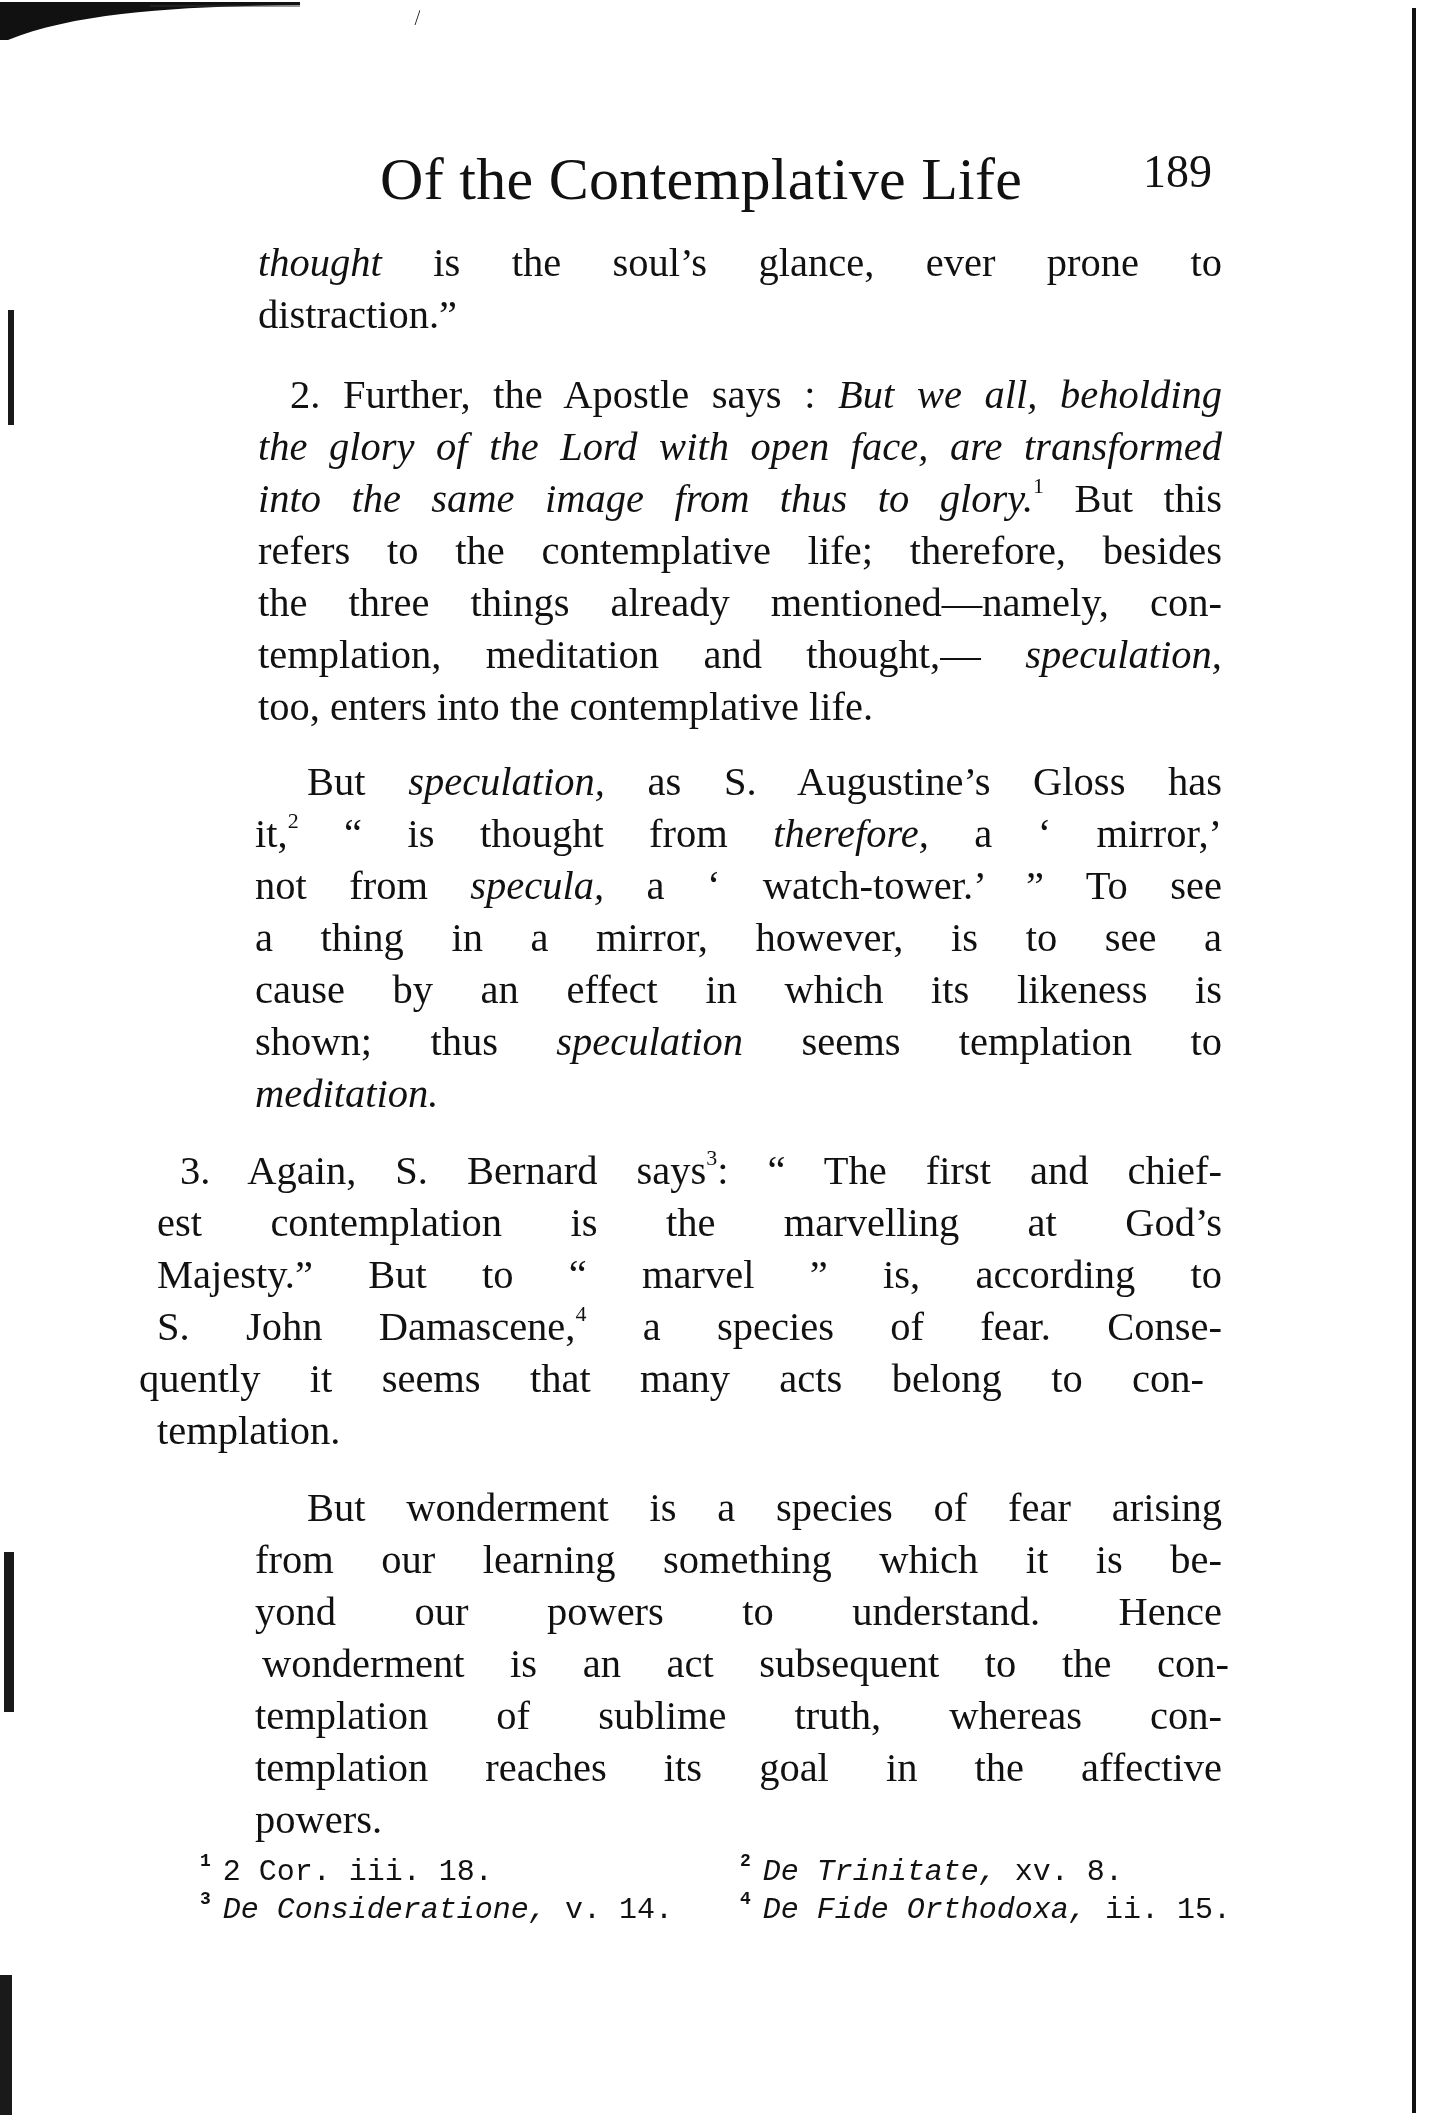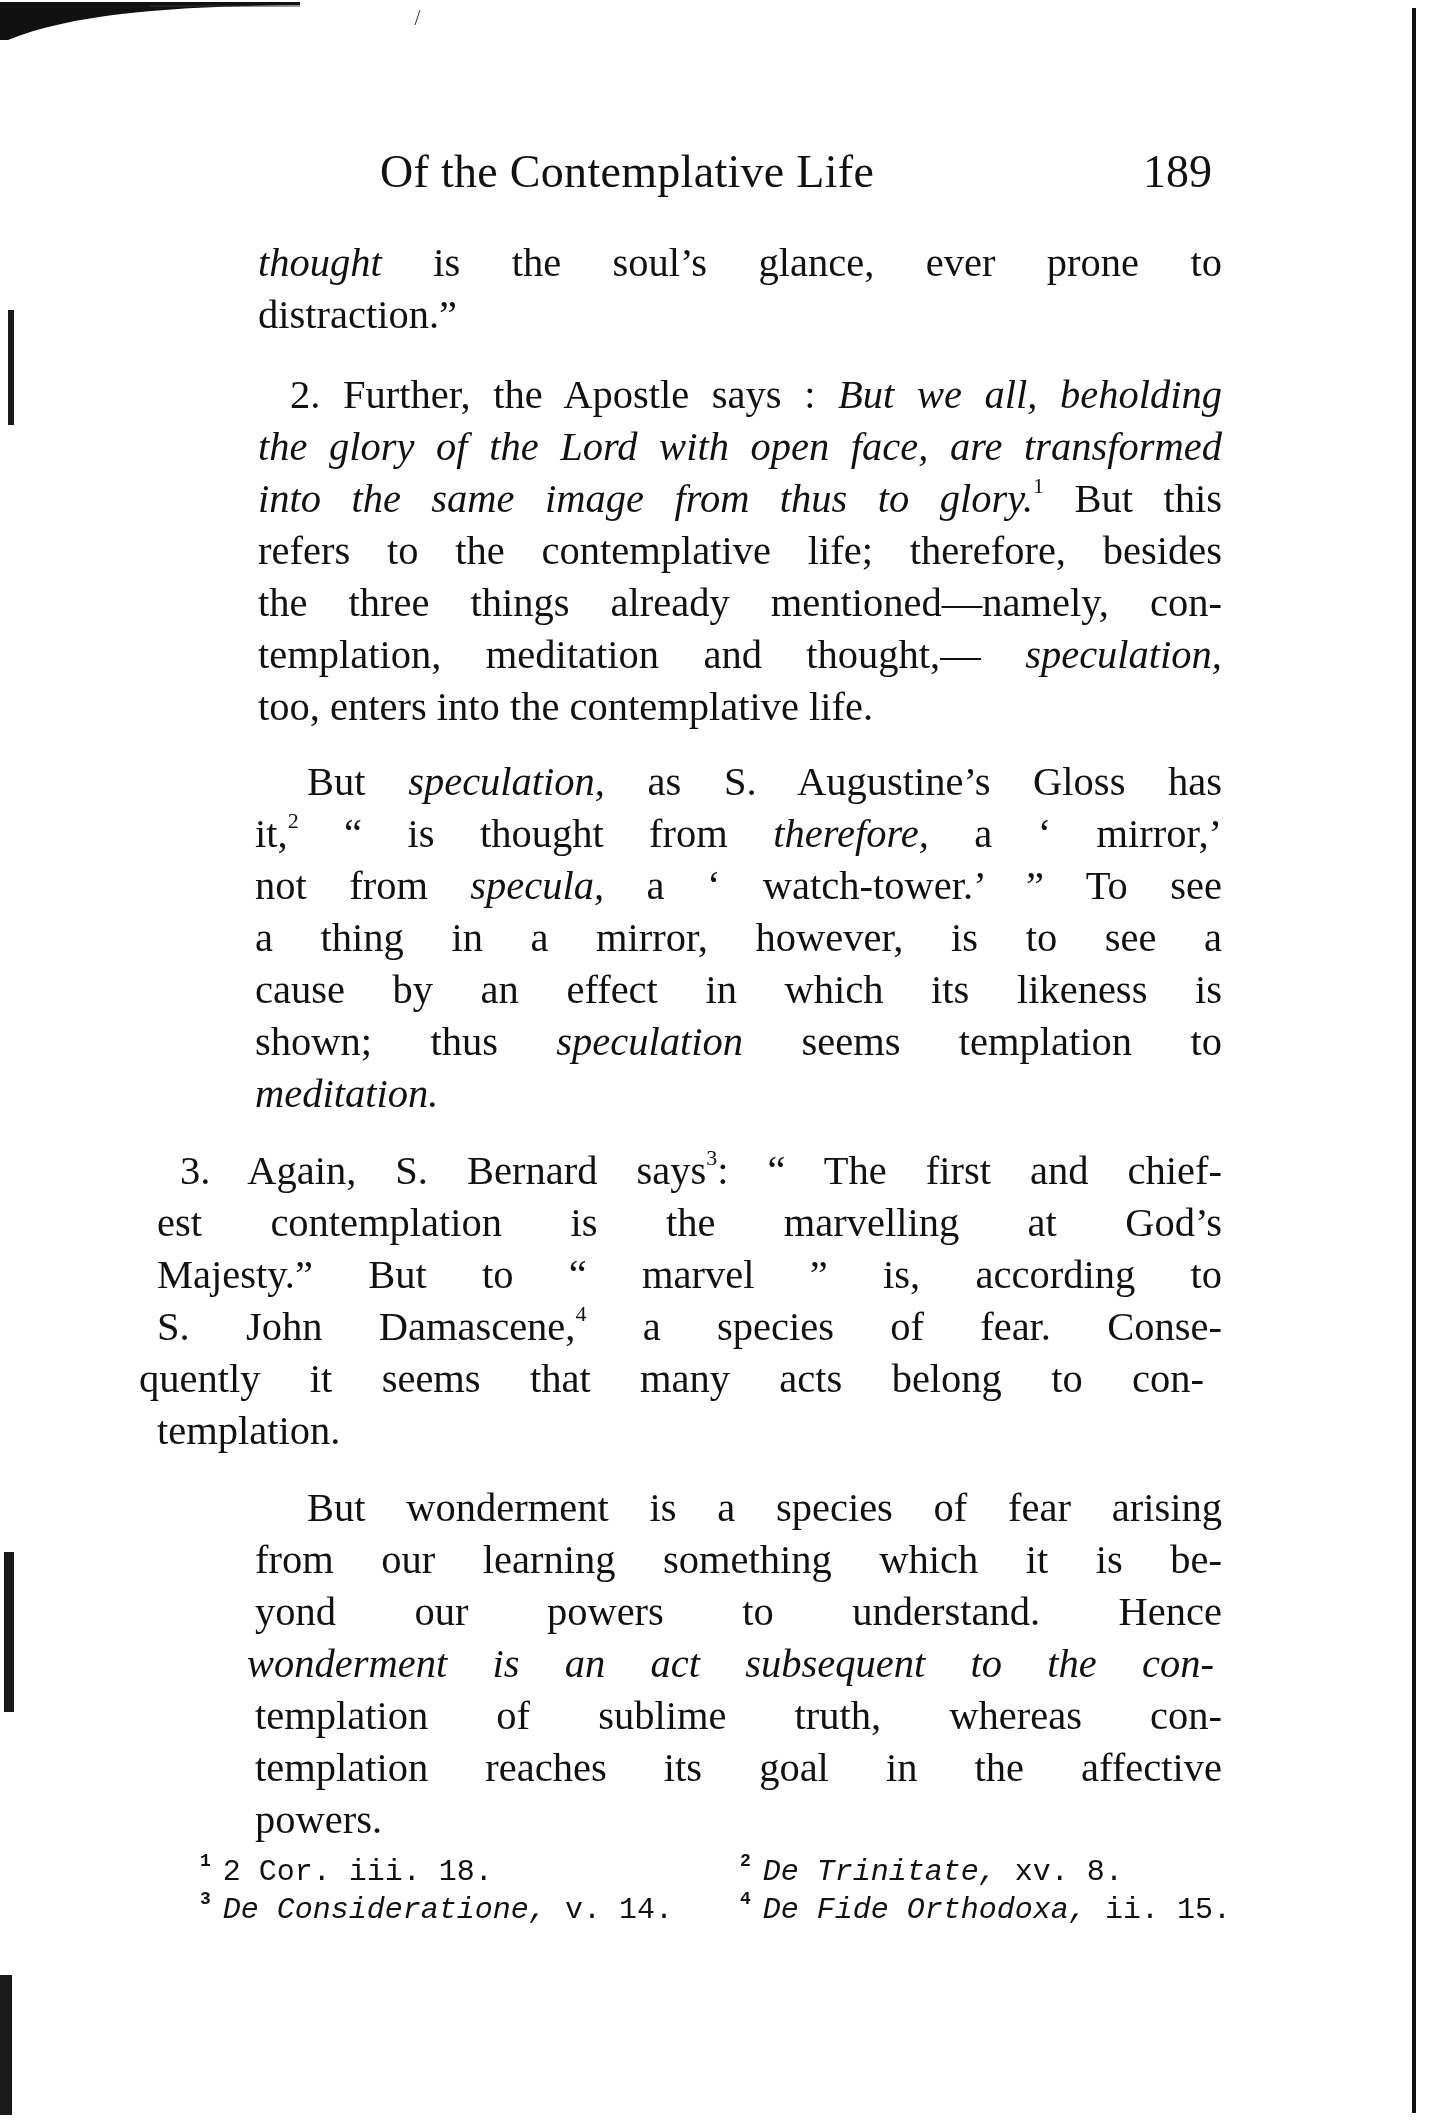--- a/index.html
+++ b/index.html
@@ -2,21 +2,21 @@
 <html><head>
 <meta charset="utf-8">
 <style>
   html, body { margin:0; padding:0; background:#ffffff; }
   body { width:1434px; height:2124px; position:relative; overflow:hidden;
          font-family:"Liberation Serif","DejaVu Serif",serif; color:#111; }
   .scan-corner { position:absolute; left:0; top:0; width:420px; height:40px; }
   .right-rule { position:absolute; left:1412px; top:8px; width:4px; height:2105px; background:#111; }
   .left-bind { position:absolute; width:6px; background:#1a1a1a; }
   .header { position:absolute; top:145px; left:0; width:1434px; height:60px; }
-  .running-title { position:absolute; left:380px; top:0; font-size:46px; white-space:nowrap; letter-spacing:0.3px; }
+  .running-title { position:absolute; left:380px; top:0; font-size:60px; white-space:nowrap; letter-spacing:0.3px; }
   .page-num { position:absolute; left:1143px; top:0; font-size:46px; }
   .line { position:absolute; left:258px; width:964px; font-size:40.5px; line-height:52px;
           white-space:nowrap; text-align:justify; text-align-last:justify; }
   .line.last { text-align-last:left; }
   .line i { font-style:italic; }
   sup { font-size:22px; vertical-align:top; line-height:1; position:relative; top:2px; }
   .fn { position:absolute; font-size:30px; white-space:nowrap;font-family:Liberation Mono, monospace; }
   .fn-mark { font-size:18px; position:relative; top:-14px; margin-right:12px; font-weight:bold; }
 </style>
 </head>
@@ -59,21 +59,21 @@
 <div class="line" style="top:1145px; left:180px; width:1042px;"><span>3. Again, S. Bernard says</span><sup>3</sup><span>: “ The first and chief-</span></div>
 <div class="line" style="top:1197px; left:157px; width:1065px;"><span>est contemplation is the marvelling at God’s</span></div>
 <div class="line" style="top:1249px; left:157px; width:1065px;"><span>Majesty.” But to “ marvel ” is, according to</span></div>
 <div class="line" style="top:1301px; left:157px; width:1065px;"><span>S. John Damascene,</span><sup>4</sup><span> a species of fear. Conse-</span></div>
 <div class="line" style="top:1353px; left:139px; width:1065px;"><span>quently it seems that many acts belong to con-</span></div>
 <div class="line last" style="top:1405px; left:157px; width:1065px;"><span>templation.</span></div>
 
 <div class="line" style="top:1482px; left:307px; width:915px;"><span>But wonderment is a species of fear arising</span></div>
 <div class="line" style="top:1534px; left:255px; width:967px;"><span>from our learning something which it is be-</span></div>
 <div class="line" style="top:1586px; left:255px; width:967px;"><span>yond our powers to understand. Hence</span></div>
-<div class="line" style="top:1638px; left:247px; width:967px;font-style:italic;"><span>wonderment is an act subsequent to the con-</span></div>
+<div class="line" style="top:1638px; left:262px; width:967px;"><span>wonderment is an act subsequent to the con-</span></div>
 <div class="line" style="top:1690px; left:255px; width:967px;"><span>templation of sublime truth, whereas con-</span></div>
 <div class="line" style="top:1742px; left:255px; width:967px;"><span>templation reaches its goal in the affective</span></div>
 <div class="line last" style="top:1794px; left:255px; width:967px;"><span>powers.</span></div>
 
 <div class="fn" style="left:200px; top:1855px;"><span class="fn-mark">1</span><span>2 Cor. iii. 18.</span></div>
 <div class="fn" style="left:740px; top:1855px;"><span class="fn-mark">2</span><i>De Trinitate,</i><span> xv. 8.</span></div>
 <div class="fn" style="left:200px; top:1893px;"><span class="fn-mark">3</span><i>De Consideratione,</i><span> v. 14.</span></div>
 <div class="fn" style="left:740px; top:1893px;"><span class="fn-mark">4</span><i>De Fide Orthodoxa,</i><span> ii. 15.</span></div>
 
 </body></html>

